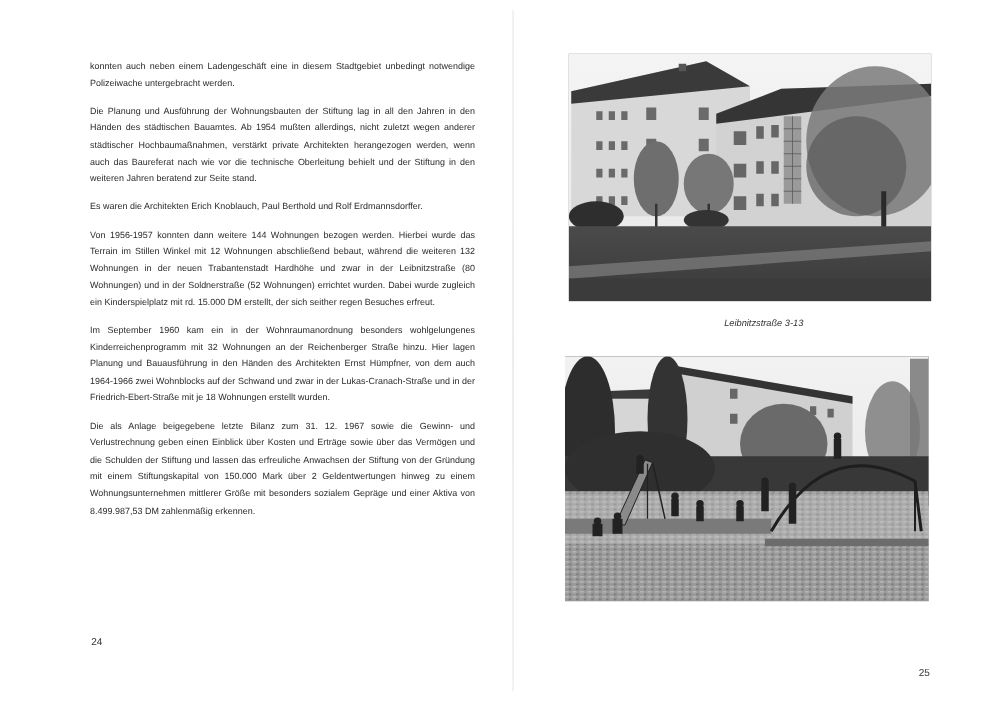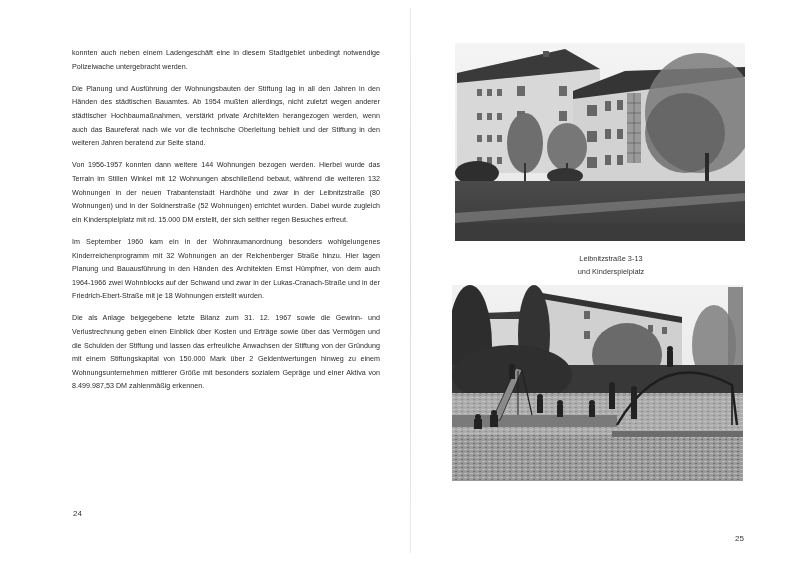--- a/index.html
+++ b/index.html
@@ -31,32 +31,33 @@
     .photo {
       position: absolute; overflow: hidden;
       background: #888;
     }
     .photo-top { left: 44px; top: 43px; width: 290px; height: 198px; }
     .photo-bottom { left: 41px; top: 285px; width: 291px; height: 196px; }
     .caption {
       position: absolute; left: 130px; top: 252px; width: 140px;
       text-align: center; font-size: 7.4px; line-height: 13px; color: #333;
     }
-    .caption span { display: block; }
+    .caption span { display: block; font-style: italic; }
     svg { display: block; }
   </style>
 </head>
 <body>
 
 <div class="spread">
 
   <div class="page page-left">
     <div class="text-block">
       <p>konnten auch neben einem Ladengeschäft eine in diesem Stadtgebiet unbedingt notwendige Polizeiwache untergebracht werden.</p>
       <p>Die Planung und Ausführung der Wohnungsbauten der Stiftung lag in all den Jahren in den Händen des städtischen Bauamtes. Ab 1954 mußten allerdings, nicht zuletzt wegen anderer städtischer Hochbaumaßnahmen, verstärkt private Architekten herangezogen werden, wenn auch das Baureferat nach wie vor die technische Oberleitung behielt und der Stiftung in den weiteren Jahren beratend zur Seite stand.</p>
+      <p>Es waren die Architekten Erich Knoblauch, Paul Berthold und Rolf Erdmannsdorffer.</p>
       <p>Von 1956-1957 konnten dann weitere 144 Wohnungen bezogen werden. Hierbei wurde das Terrain im Stillen Winkel mit 12 Wohnungen abschließend bebaut, während die weiteren 132 Wohnungen in der neuen Trabantenstadt Hardhöhe und zwar in der Leibnitzstraße (80 Wohnungen) und in der Soldnerstraße (52 Wohnungen) errichtet wurden. Dabei wurde zugleich ein Kinderspielplatz mit rd. 15.000 DM erstellt, der sich seither regen Besuches erfreut.</p>
       <p>Im September 1960 kam ein in der Wohnraumanordnung besonders wohlgelungenes Kinderreichenprogramm mit 32 Wohnungen an der Reichenberger Straße hinzu. Hier lagen Planung und Bauausführung in den Händen des Architekten Ernst Hümpfner, von dem auch 1964-1966 zwei Wohnblocks auf der Schwand und zwar in der Lukas-Cranach-Straße und in der Friedrich-Ebert-Straße mit je 18 Wohnungen erstellt wurden.</p>
       <p>Die als Anlage beigegebene letzte Bilanz zum 31. 12. 1967 sowie die Gewinn- und Verlustrechnung geben einen Einblick über Kosten und Erträge sowie über das Vermögen und die Schulden der Stiftung und lassen das erfreuliche Anwachsen der Stiftung von der Gründung mit einem Stiftungskapital von 150.000 Mark über 2 Geldentwertungen hinweg zu einem Wohnungsunternehmen mittlerer Größe mit besonders sozialem Gepräge und einer Aktiva von 8.499.987,53 DM zahlenmäßig erkennen.</p>
     </div>
     <div class="page-number pn-left">24</div>
   </div>
 
   <div class="gutter"></div>
 
   <div class="page page-right">
@@ -138,21 +139,20 @@
         <ellipse cx="110" cy="133" rx="18" ry="8" fill="#333"></ellipse>
 
         <rect x="0" y="138" width="290" height="60" fill="url(#lawn1)"></rect>
         <polygon points="0,170 290,150 290,158 0,180" fill="#8a8a8a" opacity="0.6"></polygon>
         <rect x="0" y="180" width="290" height="18" fill="#3b3b3b"></rect>
       </svg>
     </div>
 
     <div class="caption">
       <span>Leibnitzstraße 3-13</span>
-      <span>und Kinderspielplatz</span>
     </div>
 
     <div class="photo photo-bottom">
       <svg width="291" height="196" viewBox="0 0 291 196">
         <defs>
           <linearGradient id="sky2" x1="0" y1="0" x2="0" y2="1">
             <stop offset="0" stop-color="#f2f2f2"></stop>
             <stop offset="1" stop-color="#e4e4e4"></stop>
           </linearGradient>
           <pattern id="gravel" width="6" height="4" patternUnits="userSpaceOnUse">

